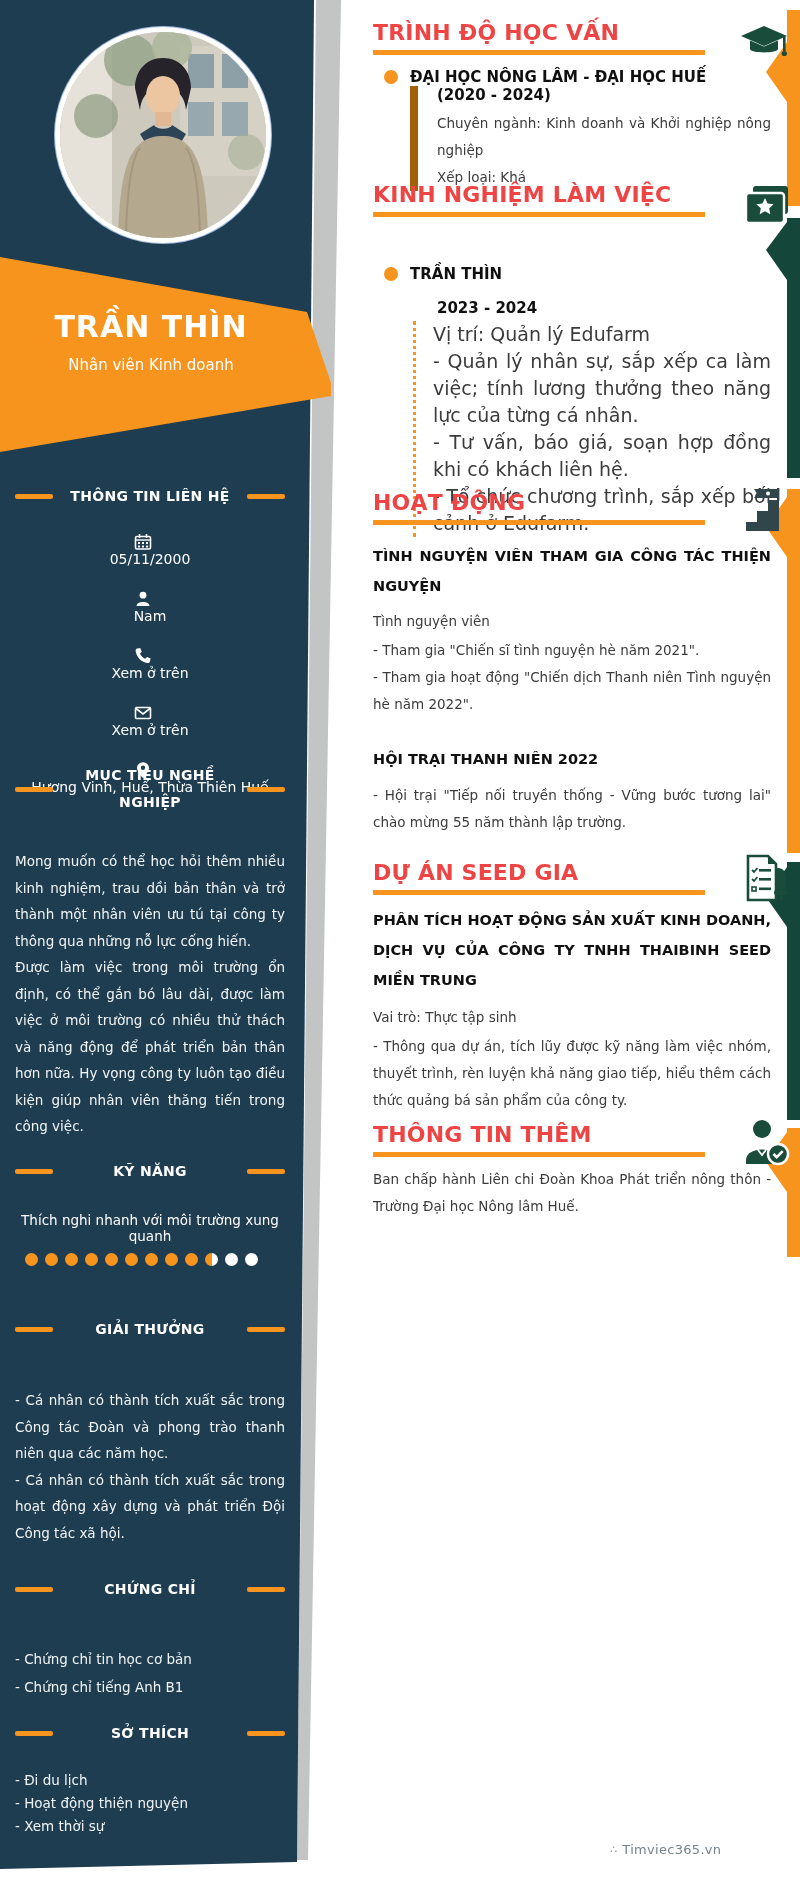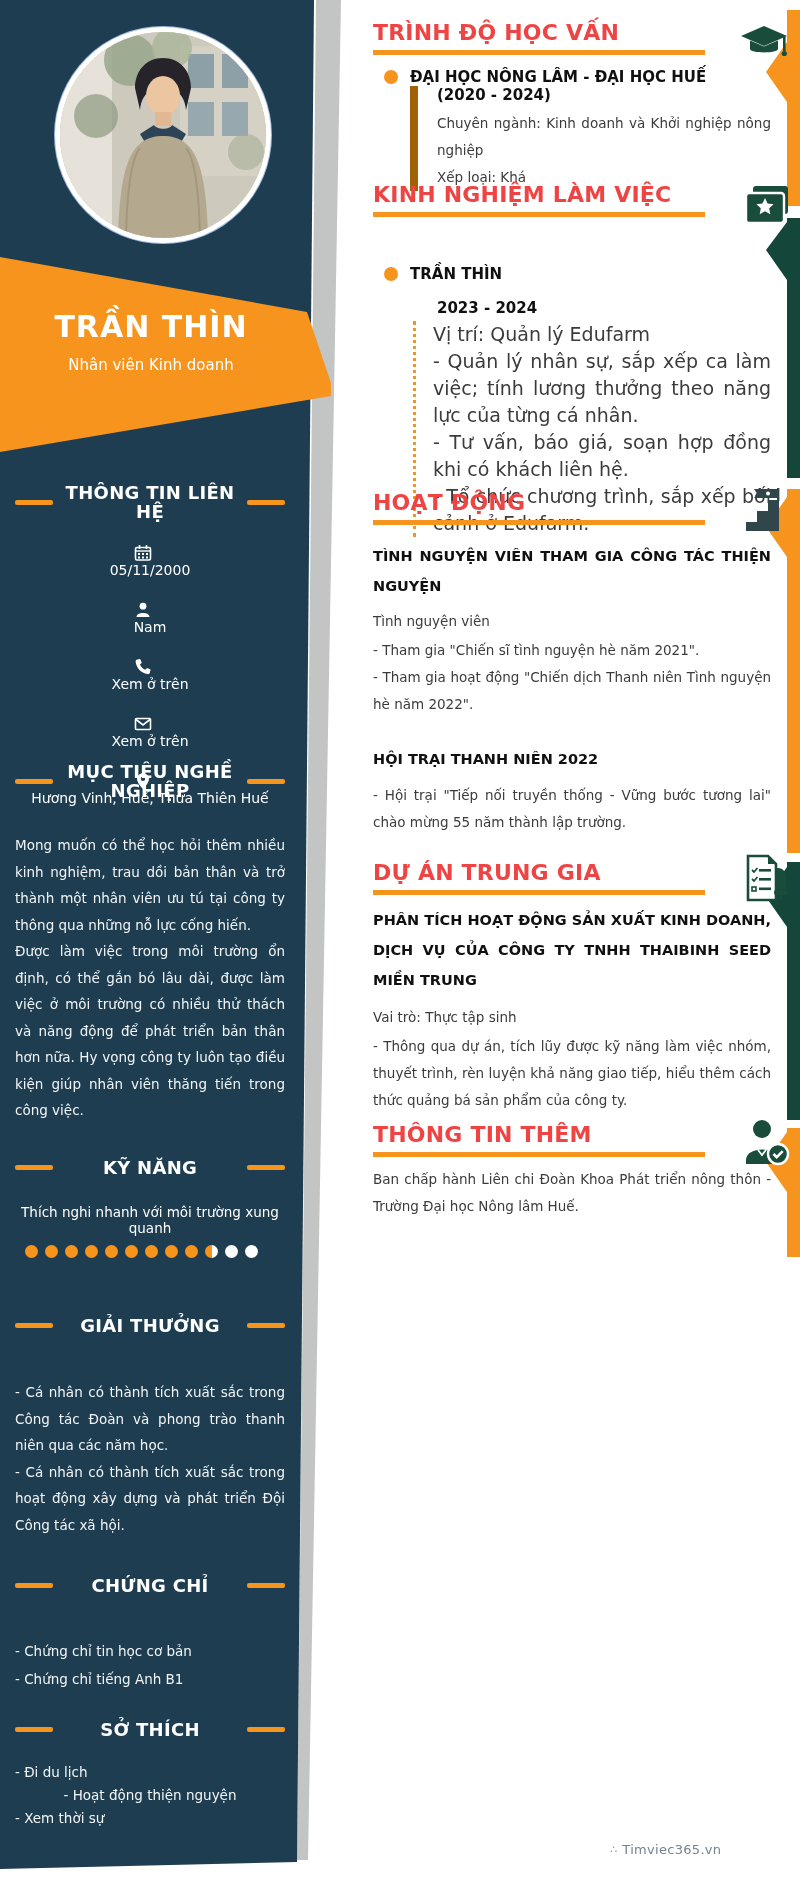--- a/index.html
+++ b/index.html
@@ -15,21 +15,21 @@
   .avatar{position:absolute;left:55px;top:27px;width:206px;height:206px;border-radius:50%;
           border:5px solid #ffffff;overflow:hidden;box-shadow:0 0 0 1px #9db7e0;background:#cfcabe;}
   .avatar svg{display:block;}
   .name{position:absolute;left:0;top:309px;width:302px;text-align:center;color:#fff;
         font-size:30px;font-weight:bold;letter-spacing:1px;}
   .jobtitle{position:absolute;left:0;top:356px;width:302px;text-align:center;color:#fff;font-size:15px;}
   
   .ssec{position:absolute;left:0;width:300px;padding:0 15px;box-sizing:border-box;color:#fff;}
   .sh{display:flex;align-items:center;justify-content:space-between;}
   .sh .dash{width:38px;height:5px;background:#f7941e;border-radius:2px;flex:0 0 auto;}
-  .sh .sh-text{flex:1;text-align:center;font-size:18px;font-weight:bold;line-height:19px;letter-spacing:.3px;}
+  .sh .sh-text{flex:1;text-align:center;font-size:14px;font-weight:bold;line-height:27px;letter-spacing:.3px;}
   .contact-row{display:flex;align-items:center;margin-top:23px;font-size:14px;flex-direction:column;}
   .contact-row .cicon{width:20px;height:18px;margin-right:15px;flex:0 0 auto;}
   .side-par{font-size:13.5px;line-height:26.5px;text-align:justify;color:#f2f5f6;}
   .skill-label{margin-top:27px;text-align:center;font-size:13.5px;}
   .dots{margin-top:9px;display:flex;gap:7px;justify-content:flex-start;padding-left:10px;}
   .dot{width:13px;height:13px;border-radius:50%;background:#fff;flex:0 0 auto;}
   .dot.full{background:#f7941e;}
   .dot.half{background:linear-gradient(90deg,#f7941e 50%,#ffffff 50%);}
   .side-list{font-size:13.5px;line-height:26.5px;text-align:justify;color:#f2f5f6;}
   
@@ -199,21 +199,21 @@
     <div class="side-list" style="line-height:28px;text-align:left;">- Chứng chỉ tiếng Anh B1</div>
   </div>
 
   <div class="ssec" style="top:1720px">
     <div class="sh">
       <span class="dash"></span>
       <span class="sh-text">SỞ THÍCH</span>
       <span class="dash"></span>
     </div>
     <div class="side-list" style="margin-top:22px;line-height:23px;text-align:left;">- Đi du lịch</div>
-    <div class="side-list" style="line-height:23px;text-align:center;">- Hoạt động thiện nguyện</div>
+    <div class="side-list" style="line-height:23px;text-align:left;">- Hoạt động thiện nguyện</div>
     <div class="side-list" style="line-height:23px;text-align:left;">- Xem thời sự</div>
   </div>
 
   <div class="msec" style="top:20px">
     <div class="mhead">TRÌNH ĐỘ HỌC VẤN</div>
     <div class="mrule"></div>
     <div class="bullet-row" style="margin-top:13px">ĐẠI HỌC NÔNG LÂM - ĐẠI HỌC HUẾ</div>
     <div class="edu-sub">
       <div class="period">(2020 - 2024)</div>
       <div class="detail-lines">Chuyên ngành: Kinh doanh và Khởi nghiệp nông nghiệp</div>
@@ -256,21 +256,21 @@
     <div class="act-lines">- Hội trại "Tiếp nối truyền thống - Vững bước tương lai" chào mừng 55 năm thành lập trường.</div>
   </div>
   <svg class="sec-icon" style="left:742px;top:486px" width="48" height="46" viewBox="0 0 48 46">
     <path d="M4 45 V36 h11 V25 h11 V14 h11 V45 Z" fill="#31464b"></path>
     <rect x="35" y="2" width="2.4" height="13" fill="#31464b"></rect>
     <path d="M12 3 h23 v9 h-23 l3 -4.5 z" fill="#31464b"></path>
     <circle cx="26" cy="7.5" r="2" fill="#ffffff"></circle>
   </svg>
 
   <div class="msec" style="top:860px">
-    <div class="mhead">DỰ ÁN TRUNG GIA</div>
+    <div class="mhead">DỰ ÁN SEED GIA</div>
     <div class="mrule"></div>
     <div class="act-title" style="margin-top:10px">PHÂN TÍCH HOẠT ĐỘNG SẢN XUẤT KINH DOANH, DỊCH VỤ CỦA CÔNG TY TNHH THAIBINH SEED MIỀN TRUNG</div>
     <div class="act-role" style="margin-top:14px">Vai trò: Thực tập sinh</div>
     <div class="act-lines">- Thông qua dự án, tích lũy được kỹ năng làm việc nhóm, thuyết trình, rèn luyện khả năng giao tiếp, hiểu thêm cách thức quảng bá sản phẩm của công ty.</div>
   </div>
   <svg class="sec-icon" style="left:744px;top:854px" width="46" height="48" viewBox="0 0 46 48">
     <path d="M4 2 h20 l8 8 v36 h-28 z" fill="#ffffff" stroke="#1a4c3c" stroke-width="2.6"></path>
     <path d="M24 2 l8 8 h-8 z" fill="#1a4c3c"></path>
     <path d="M8 16 l2 2 3.5 -4" stroke="#1a4c3c" stroke-width="1.8" fill="none"></path>
     <rect x="15" y="15" width="12" height="2.6" fill="#1a4c3c"></rect>

